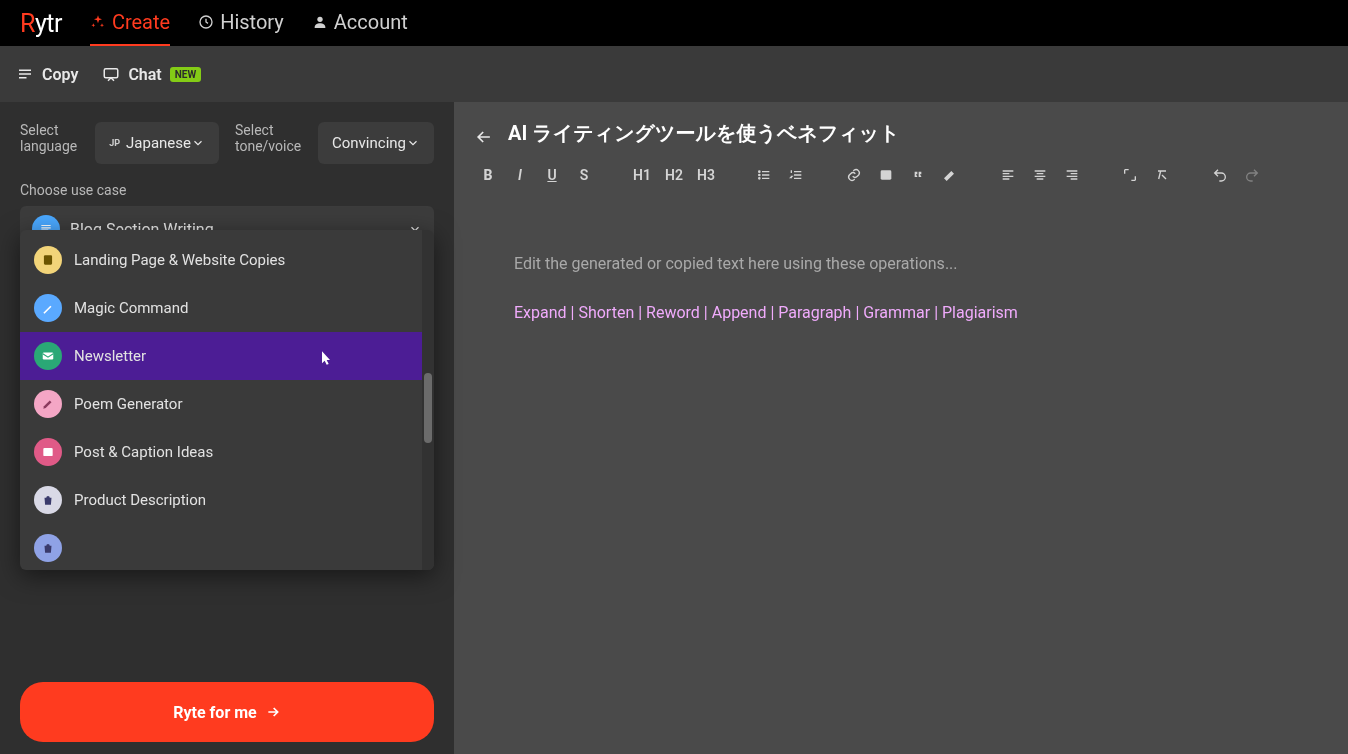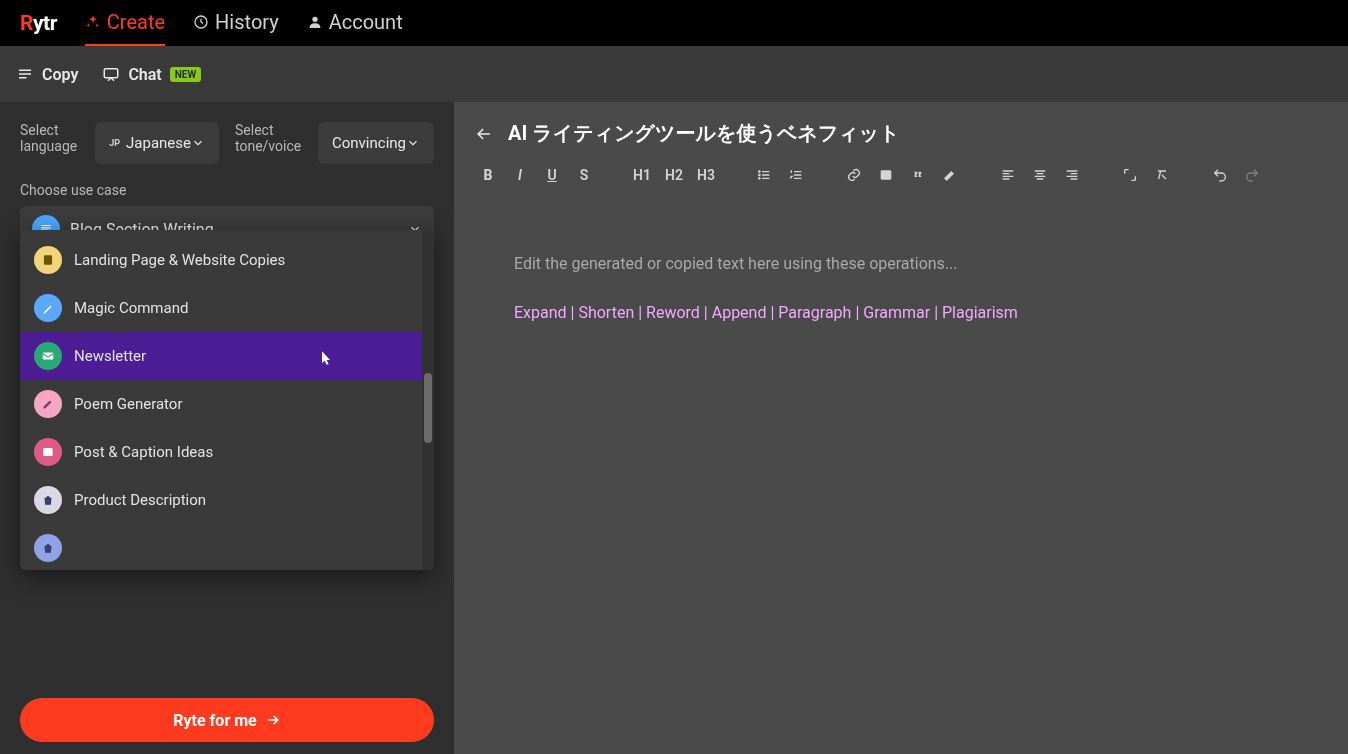--- a/index.html
+++ b/index.html
@@ -15,22 +15,22 @@
   
   .topnav {
     height: 46px;
     background: #000;
     display: flex;
     align-items: center;
     padding: 0 20px;
     gap: 28px;
   }
   .logo {
-    font-weight: 700;
-    font-size: 21px;
+    font-weight: 400;
+    font-size: 25px;
     letter-spacing: -0.5px;
   }
   .logo .r { color: #ff3b1f; }
   .logo .rest { color: #fff; }
   .navtabs {
     display: flex;
     gap: 28px;
     height: 100%;
     align-items: center;
   }
@@ -159,38 +159,38 @@
     top: 42%; height: 70px;
     background: #6b6b6b; border-radius: 4px;
   }
 
   .ryte-btn {
     margin-top: auto;
     background: #ff3b1f;
     color: #fff;
     font-weight: 700;
     font-size: 16px;
-    height: 44px;
+    height: 60px;
     border-radius: 23px;
     display: flex;
     align-items: center;
     justify-content: center;
     gap: 8px;
     cursor: pointer;
   }
 
   
   .editor {
     flex: 1;
     background: #4a4a4a;
     display: flex;
     flex-direction: column;
   }
   .doc-header {
-    display: flex; align-items: center; gap: 14px;
+    display: flex; align-items: flex-end; gap: 14px;
     padding: 18px 20px 10px 20px;
   }
   .doc-title {
     font-size: 20px; font-weight: 700; color: #fff;
   }
 
   .toolbar {
     display: flex; align-items: center; gap: 4px;
     padding: 4px 12px 14px 20px;
     border-bottom: 1px solid rgba(255,255,255,0);

